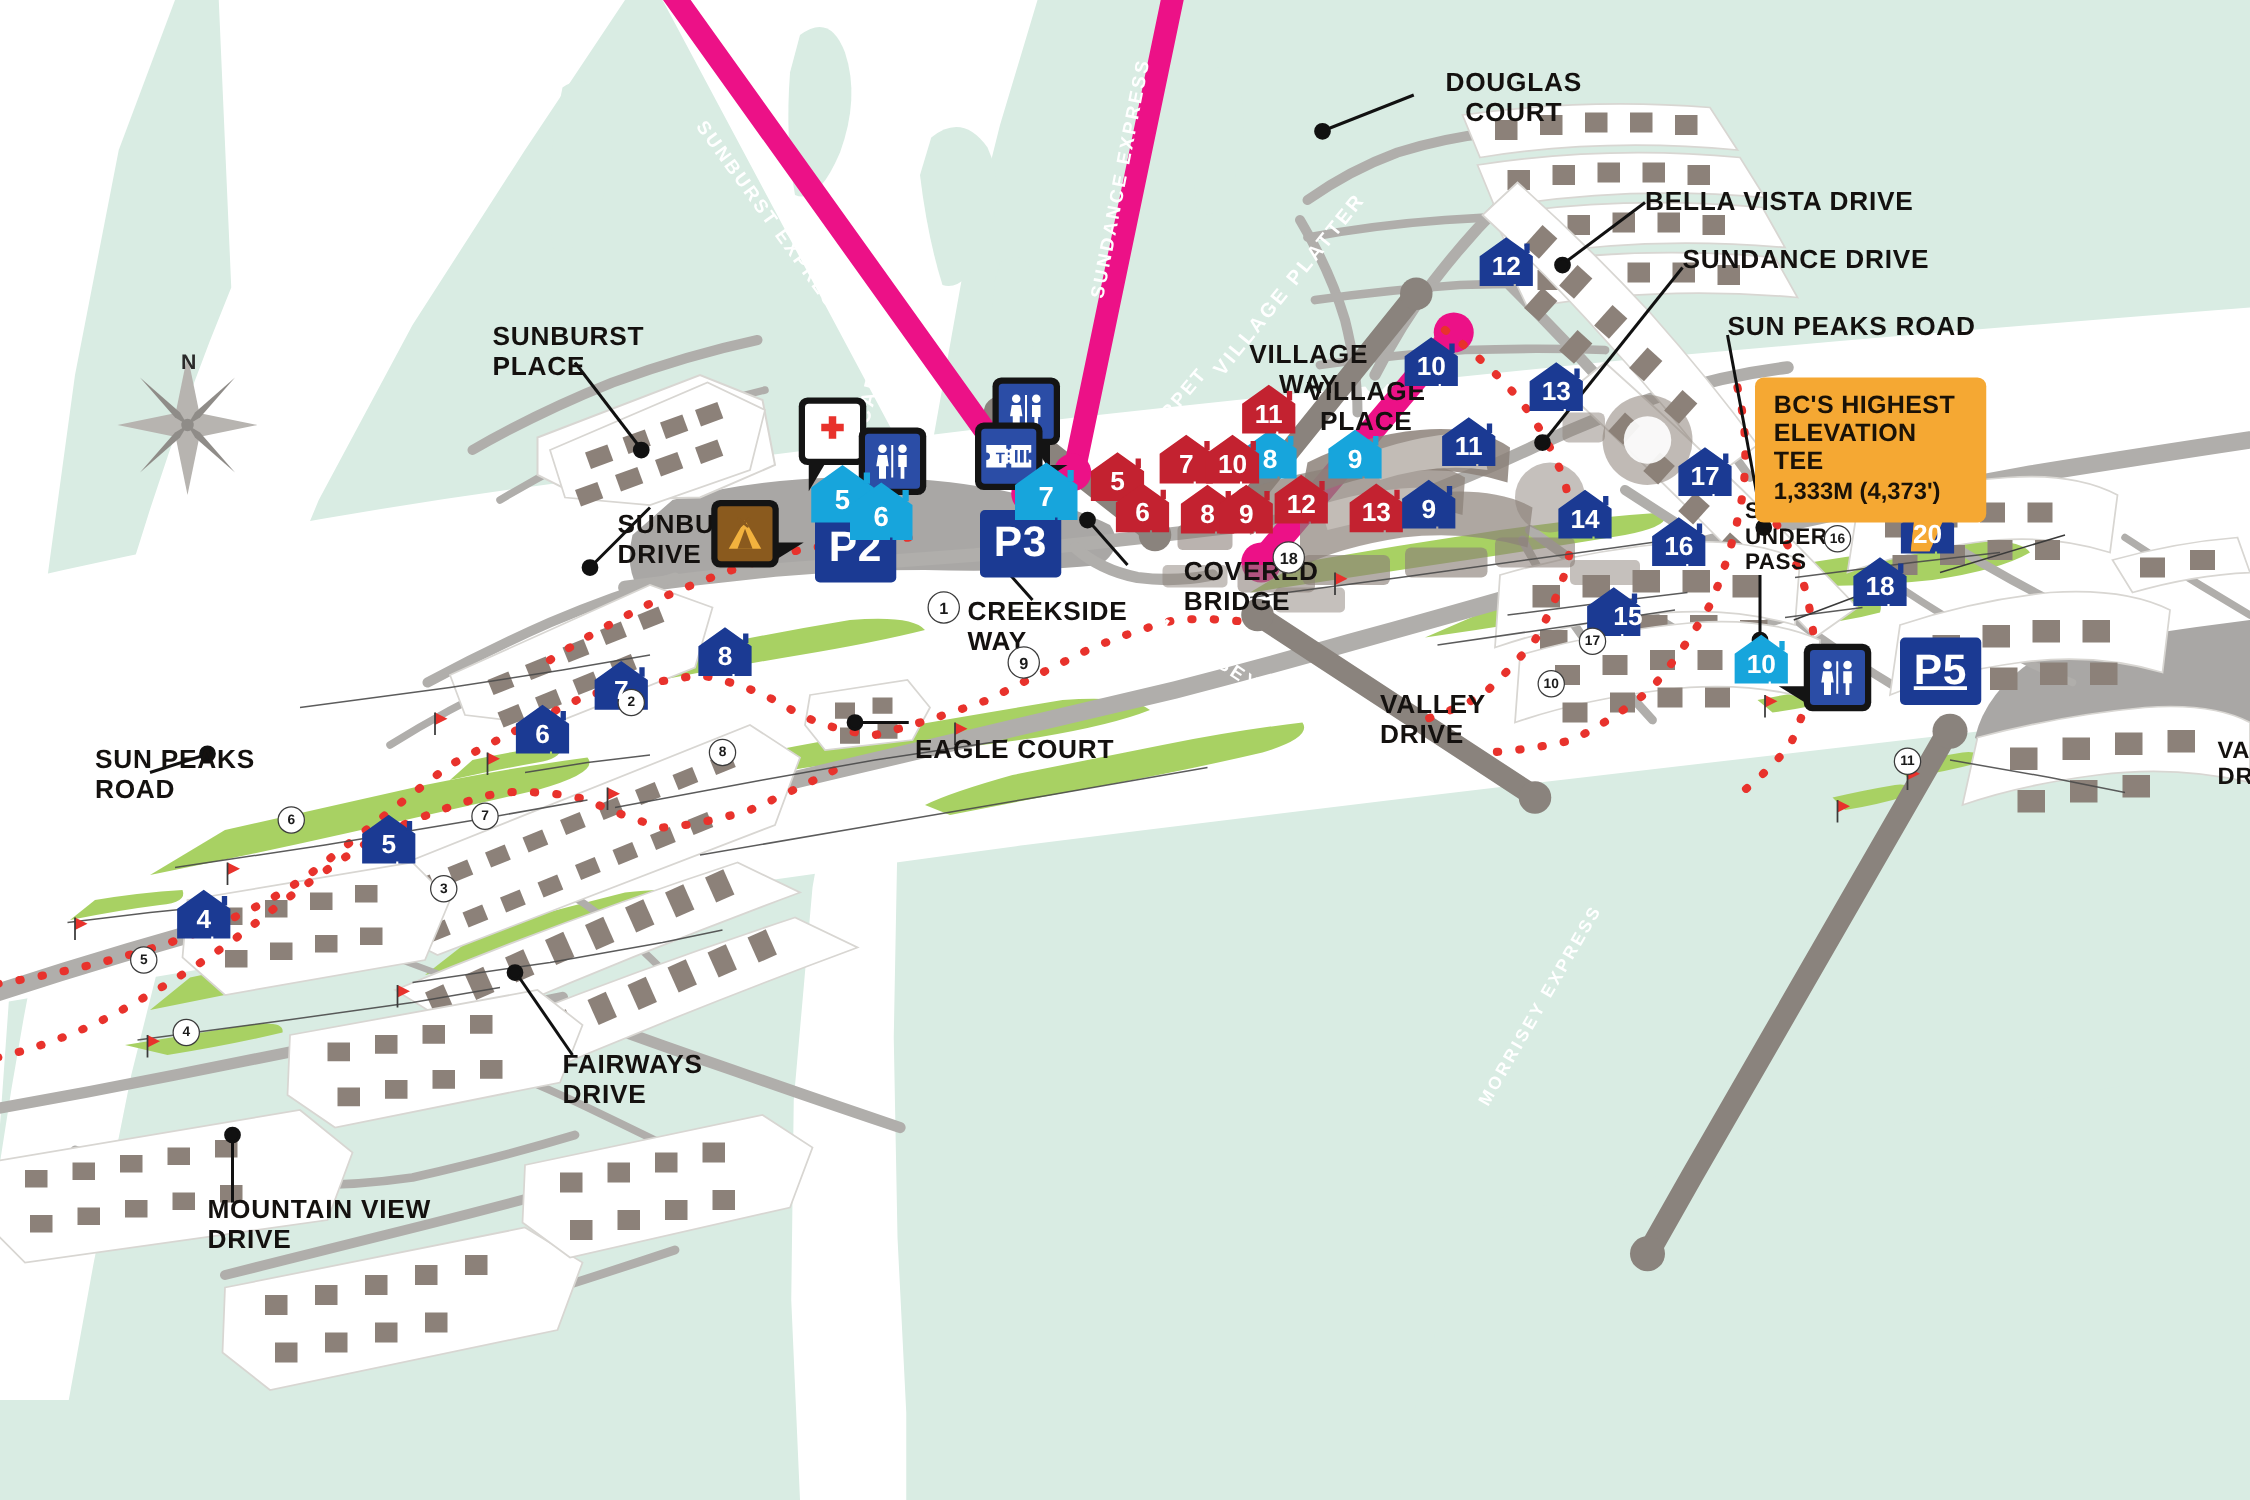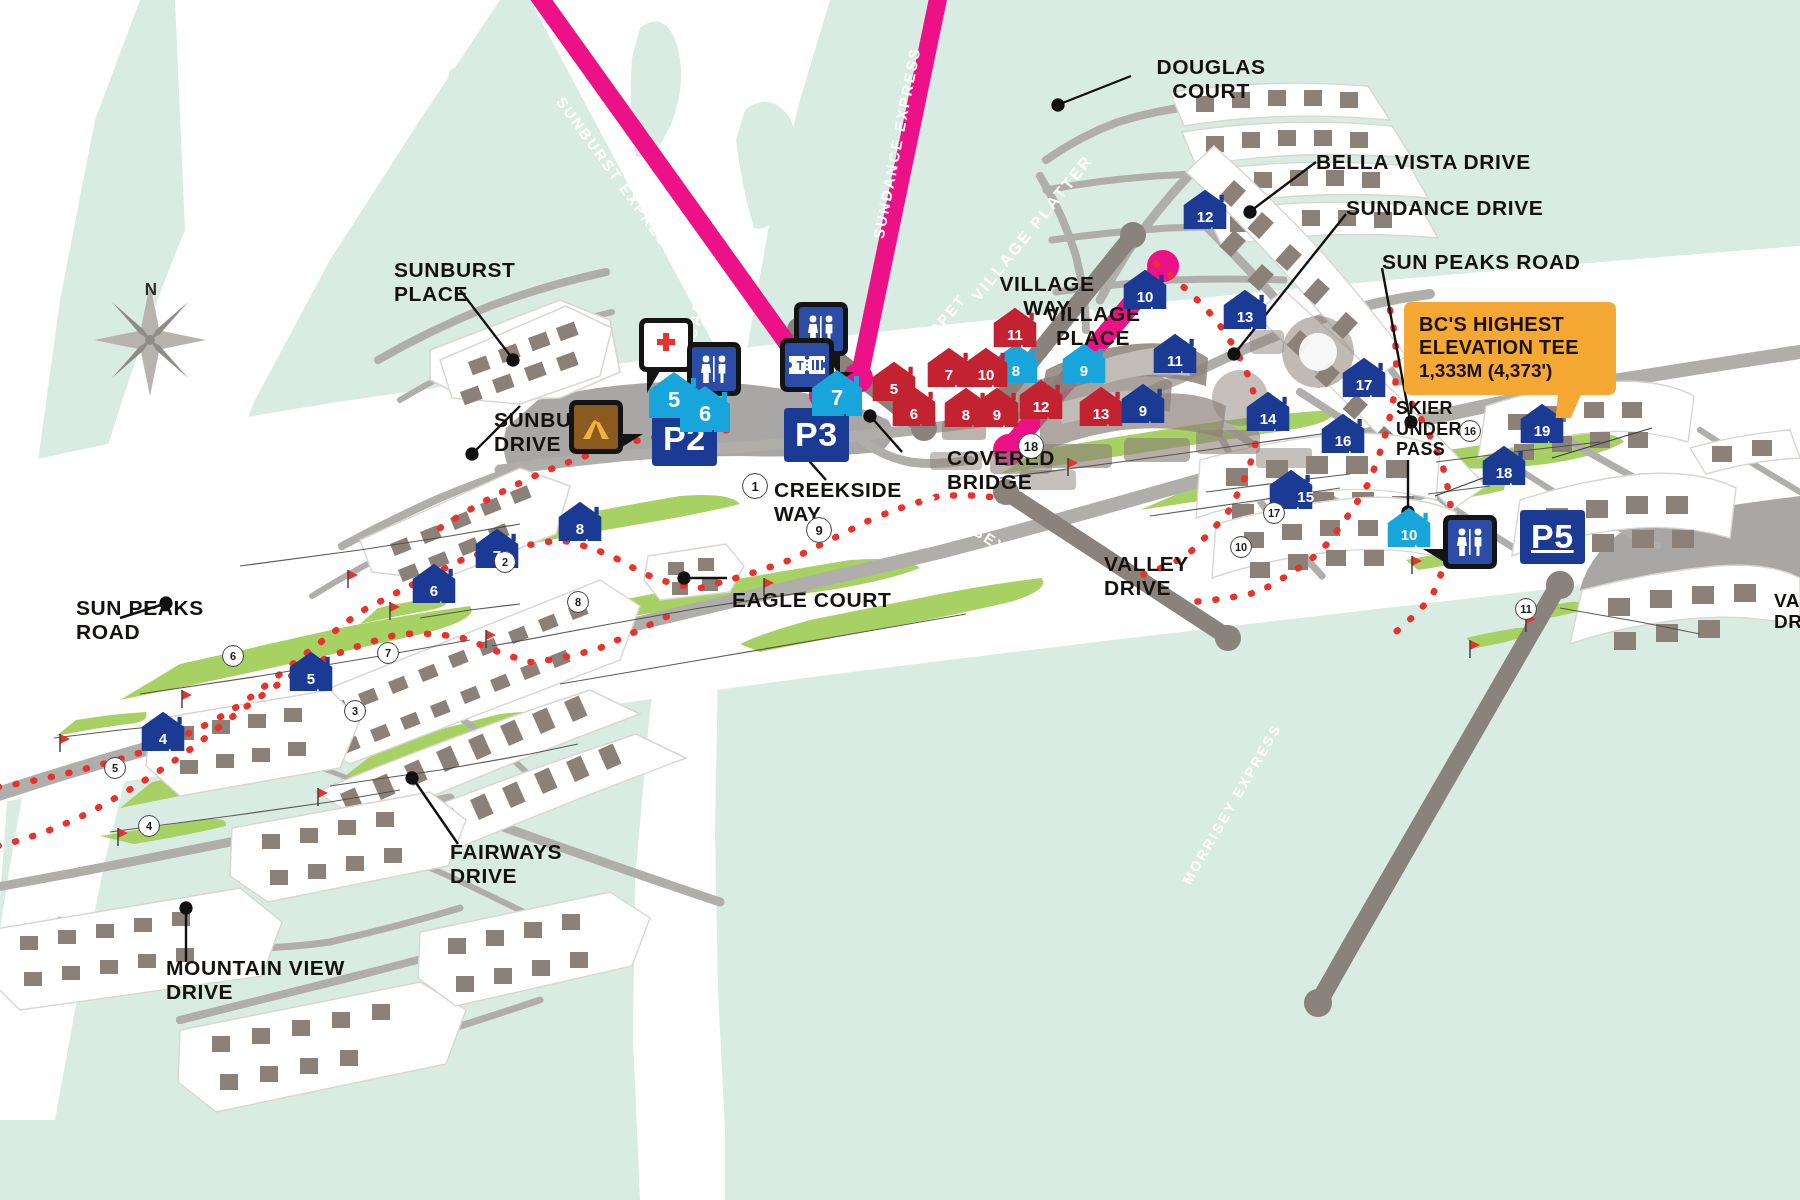--- a/index.html
+++ b/index.html
@@ -67,21 +67,21 @@
     position: relative;
     z-index: 2;
     color: #ffffff;
     font-weight: 700;
     font-size: 22px;
     line-height: 1;
     padding-bottom: 9px;
     text-shadow: none;
   }
   .house.sm { width: 46px; height: 43px; }
-  .house.sm .hnum { font-size: 15px; padding-bottom: 7px; }
+  .house.sm .hnum { font-size: 21px; padding-bottom: 7px; }
 
   
   .hole {
     position: absolute;
     width: 26px; height: 26px; border-radius: 50%;
     background: #ffffff; border: 1.6px solid #3b3b3b;
     color: #1a1a1a; font-size: 13px; font-weight: 700;
     display: flex; align-items: center; justify-content: center;
   }
   .hole.sm { width: 22px; height: 22px; font-size: 11px; }
@@ -142,21 +142,21 @@
   .sbody.ticket  { background: #2b4da6; }
   .sbody.tent    { background: #8a5a1e; }
 
   
   #tee-callout {
     position: absolute;
     background: #f5a833;
     border-radius: 7px;
     padding: 11px 15px 13px;
     color: #1a1207;
-    width: 212px;
+    width: 185px;
   }
   #tee-callout .t1 {
     font-weight: 700; font-size: 20px; line-height: 1.13;
     letter-spacing: .3px; text-transform: uppercase;
   }
   #tee-callout .t2 {
     font-weight: 700; font-size: 19px; line-height: 1.15; margin-top: 2px;
   }
   #tee-callout .ctail {
     position: absolute; right: 36px; bottom: -23px;
@@ -1148,21 +1148,21 @@
           <path d="M27,2 L52,20 v28 H36 v-2 h-2 v2 H2 V20 Z" fill="#1b3a93"></path>
           <path d="M44,8 h5 v9 h-5 z" fill="#1b3a93"></path>
         </svg>
       <span class="hnum">18</span>
     </div>
     <div class="house sm" style="left:1519px; top:402px;">
       <svg class="hs" viewBox="0 0 54 50">
           <path d="M27,2 L52,20 v28 H36 v-2 h-2 v2 H2 V20 Z" fill="#1b3a93"></path>
           <path d="M44,8 h5 v9 h-5 z" fill="#1b3a93"></path>
         </svg>
-      <span class="hnum">19</span>
+      <span class="hnum">20</span>
     </div>
   </div>
 
   <div class="layer">
     <div class="hole" style="left:742px; top:473px;">1</div>
     <div class="hole sm" style="left:494px; top:551px;">2</div>
     <div class="hole sm" style="left:344px; top:700px;">3</div>
     <div class="hole sm" style="left:138px; top:815px;">4</div>
     <div class="hole sm" style="left:104px; top:757px;">5</div>
     <div class="hole sm" style="left:222px; top:645px;">6</div>

